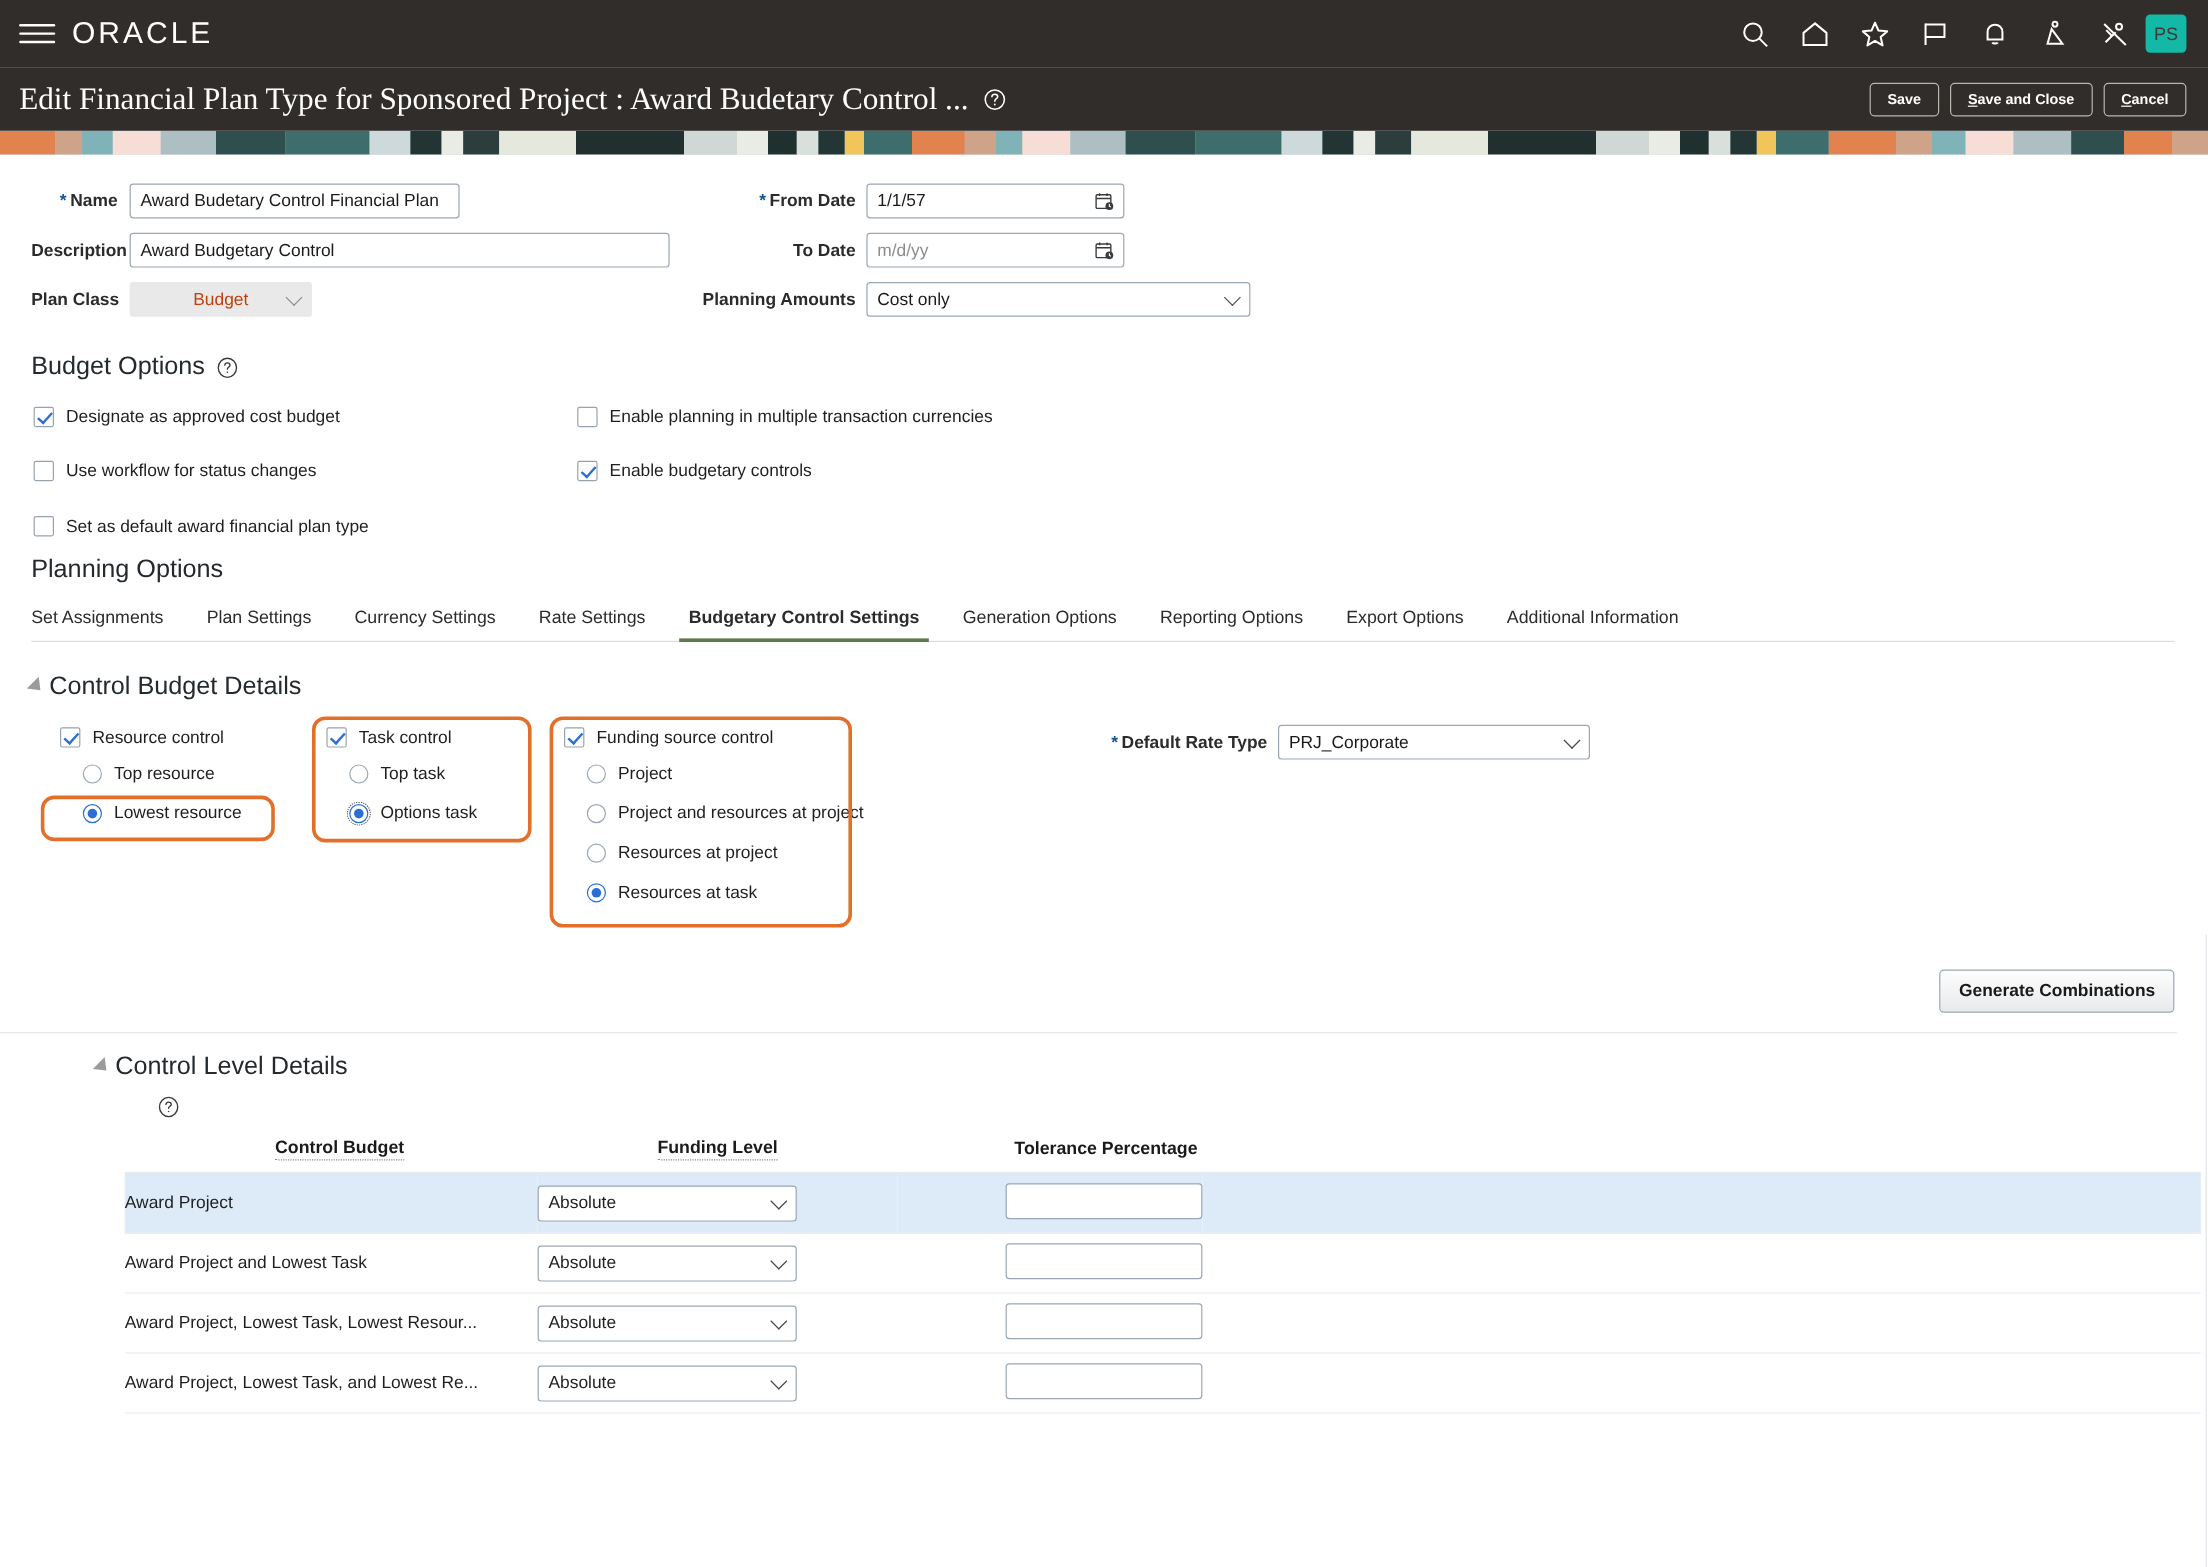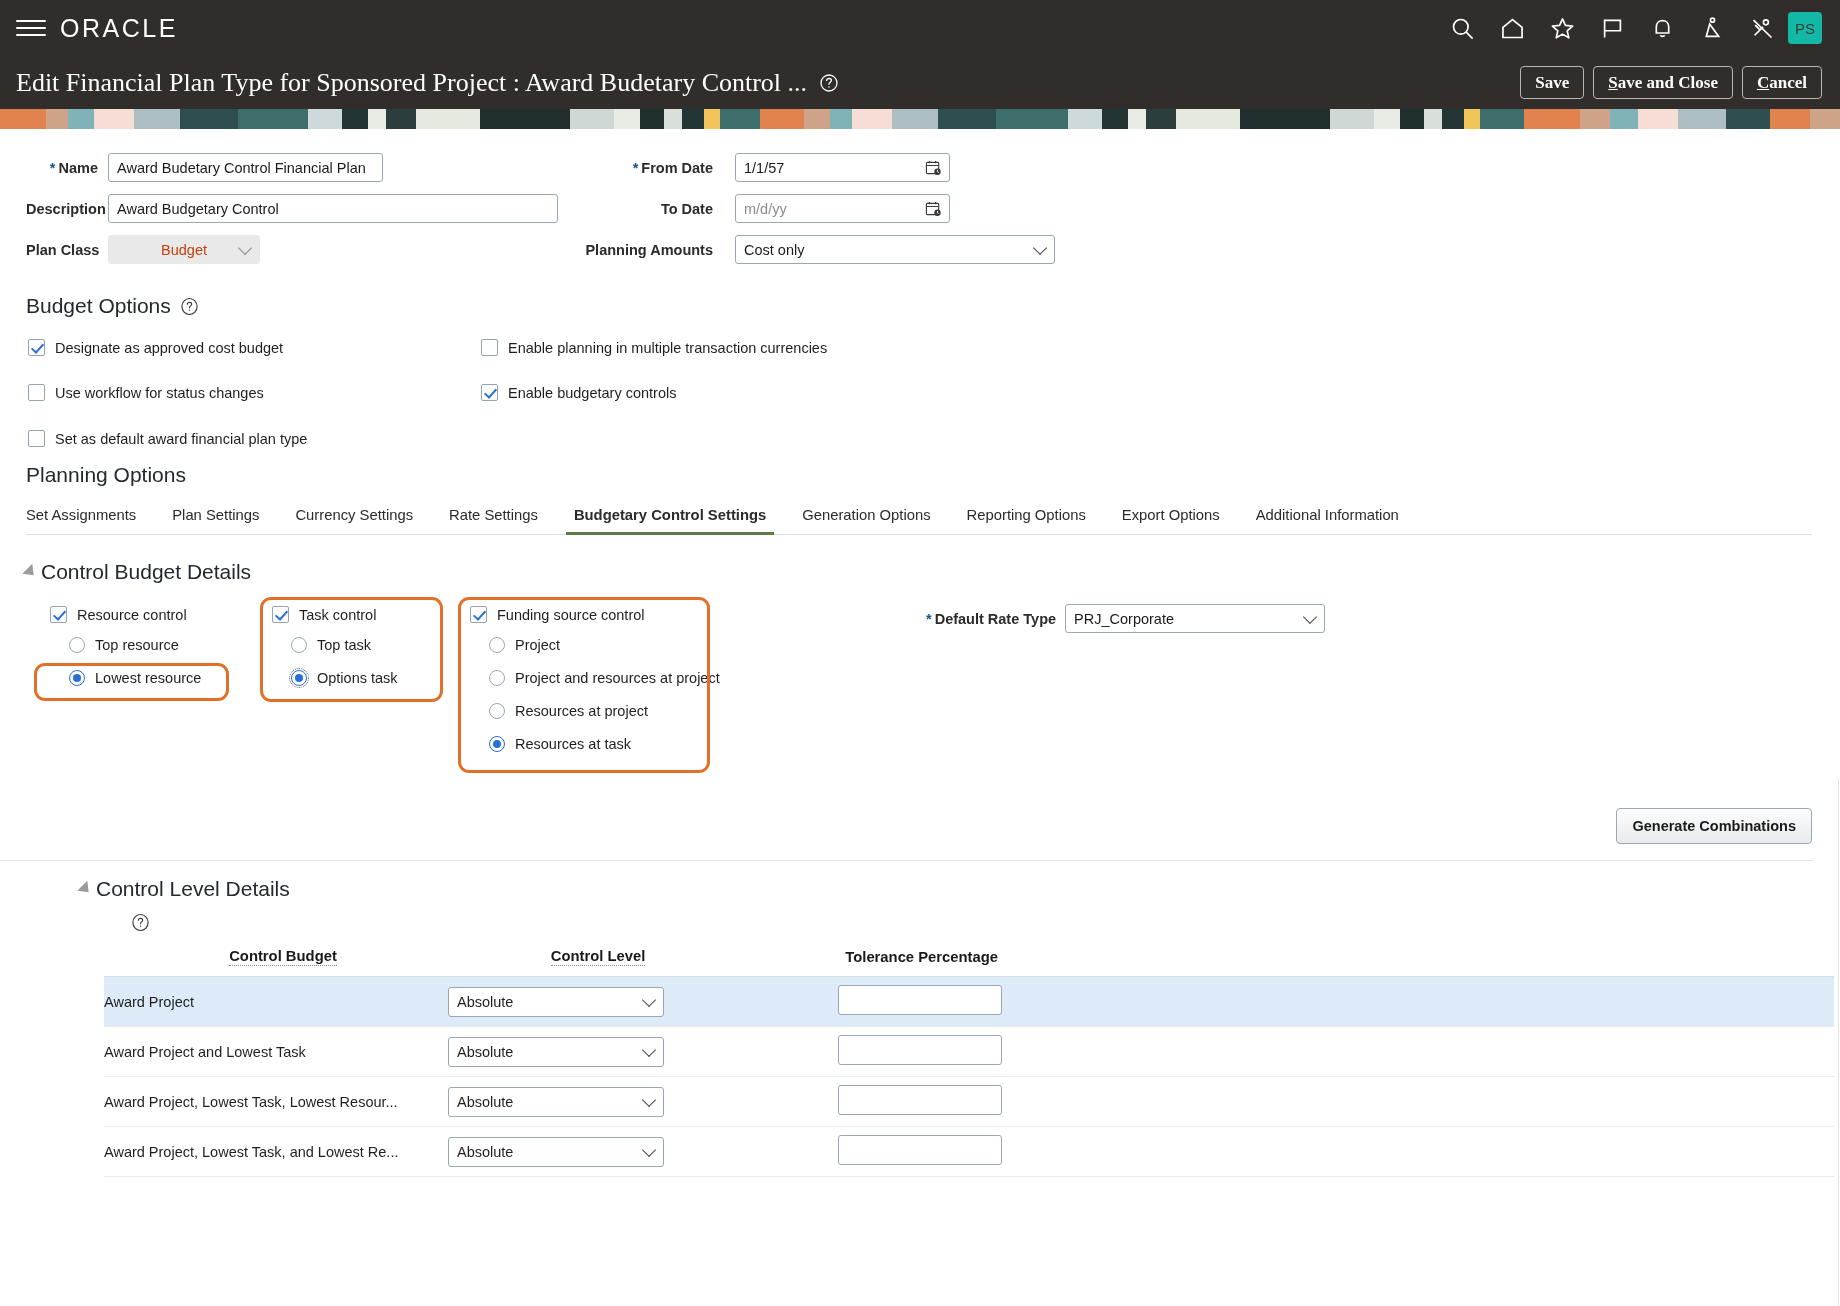--- a/index.html
+++ b/index.html
@@ -77,25 +77,25 @@
     width: 20px; height: 20px;
     display: inline-block;
     cursor: pointer;
   }
   .title-actions { margin-left: auto; display: flex; gap: 9px; align-items: center; }
   .tbtn {
     background: #312d2a;
     color: #fff;
     border: 1px solid #b9b5b1;
     border-radius: 4px;
-    font-size: 17px;
+    font-size: 12px;
     font-weight: bold;
     padding: 7px 14px;
     cursor: pointer;
-    font-family: Liberation Serif, serif;
+    font-family: Liberation Sans, sans-serif;
     line-height: 1;
   }
   .tbtn .u { text-decoration: underline; }
 
   
   .banner-strip {
     height: 20px;
     width: 100%;
     overflow: hidden;
     display: block;
@@ -162,21 +162,21 @@
   .selbox.grey { background:#e9e9e9; border-color:#e9e9e9; color:#c2410c;justify-content:center; }
   .selbox.grey .caret { border-color:#8c8c8c; }
 
   .date-icon {
     position: absolute; right: 7px; top: 50%; transform: translateY(-50%);
     width: 17px; height: 17px; cursor: pointer;
   }
 
   
   .col-left-lbl  { width: 72px; margin-right: 10px; }
-  .col-right-lbl { width: 140px; margin-right: 22px; }
+  .col-right-lbl { width: 140px; margin-right: 9px; }
 
   
   .section-h {
     font-size: 21px;
     font-weight: 400;
     color: #24292e;
     display: flex;
     align-items: center;
     gap: 9px;
   }
@@ -651,21 +651,21 @@
           <path d="M7.7 7.7 C7.7 6.4 8.7 5.7 10 5.7 C11.4 5.7 12.3 6.5 12.3 7.7 C12.3 9.3 10 9.4 10 11.2" stroke-linecap="round"></path>
           <circle cx="10" cy="13.9" r="0.7" fill="#3a3a3a" stroke="none"></circle>
         </svg>
       </span>
     </div>
 
     <table class="tbl" style="margin-top:12px; margin-left:78px; width:1730px">
       <thead>
         <tr>
           <th style="width:330px; padding-left:14px"><span class="th-inner">Control Budget</span></th>
-          <th style="width:300px"><span class="th-inner">Control Level</span></th>
+          <th style="width:300px"><span class="th-inner">Funding Level</span></th>
           <th style="width:250px; text-align:right; padding-right:4px"><span>Tolerance Percentage</span></th>
           <th style="border-bottom:1px solid #d9dee3"></th>
         </tr>
       </thead>
       <tbody>
         <tr class="sel-row">
           <td class="cell-pad">Award Project</td>
           <td>
             <div class="selbox tbl-sel">
               <span>Absolute</span>

